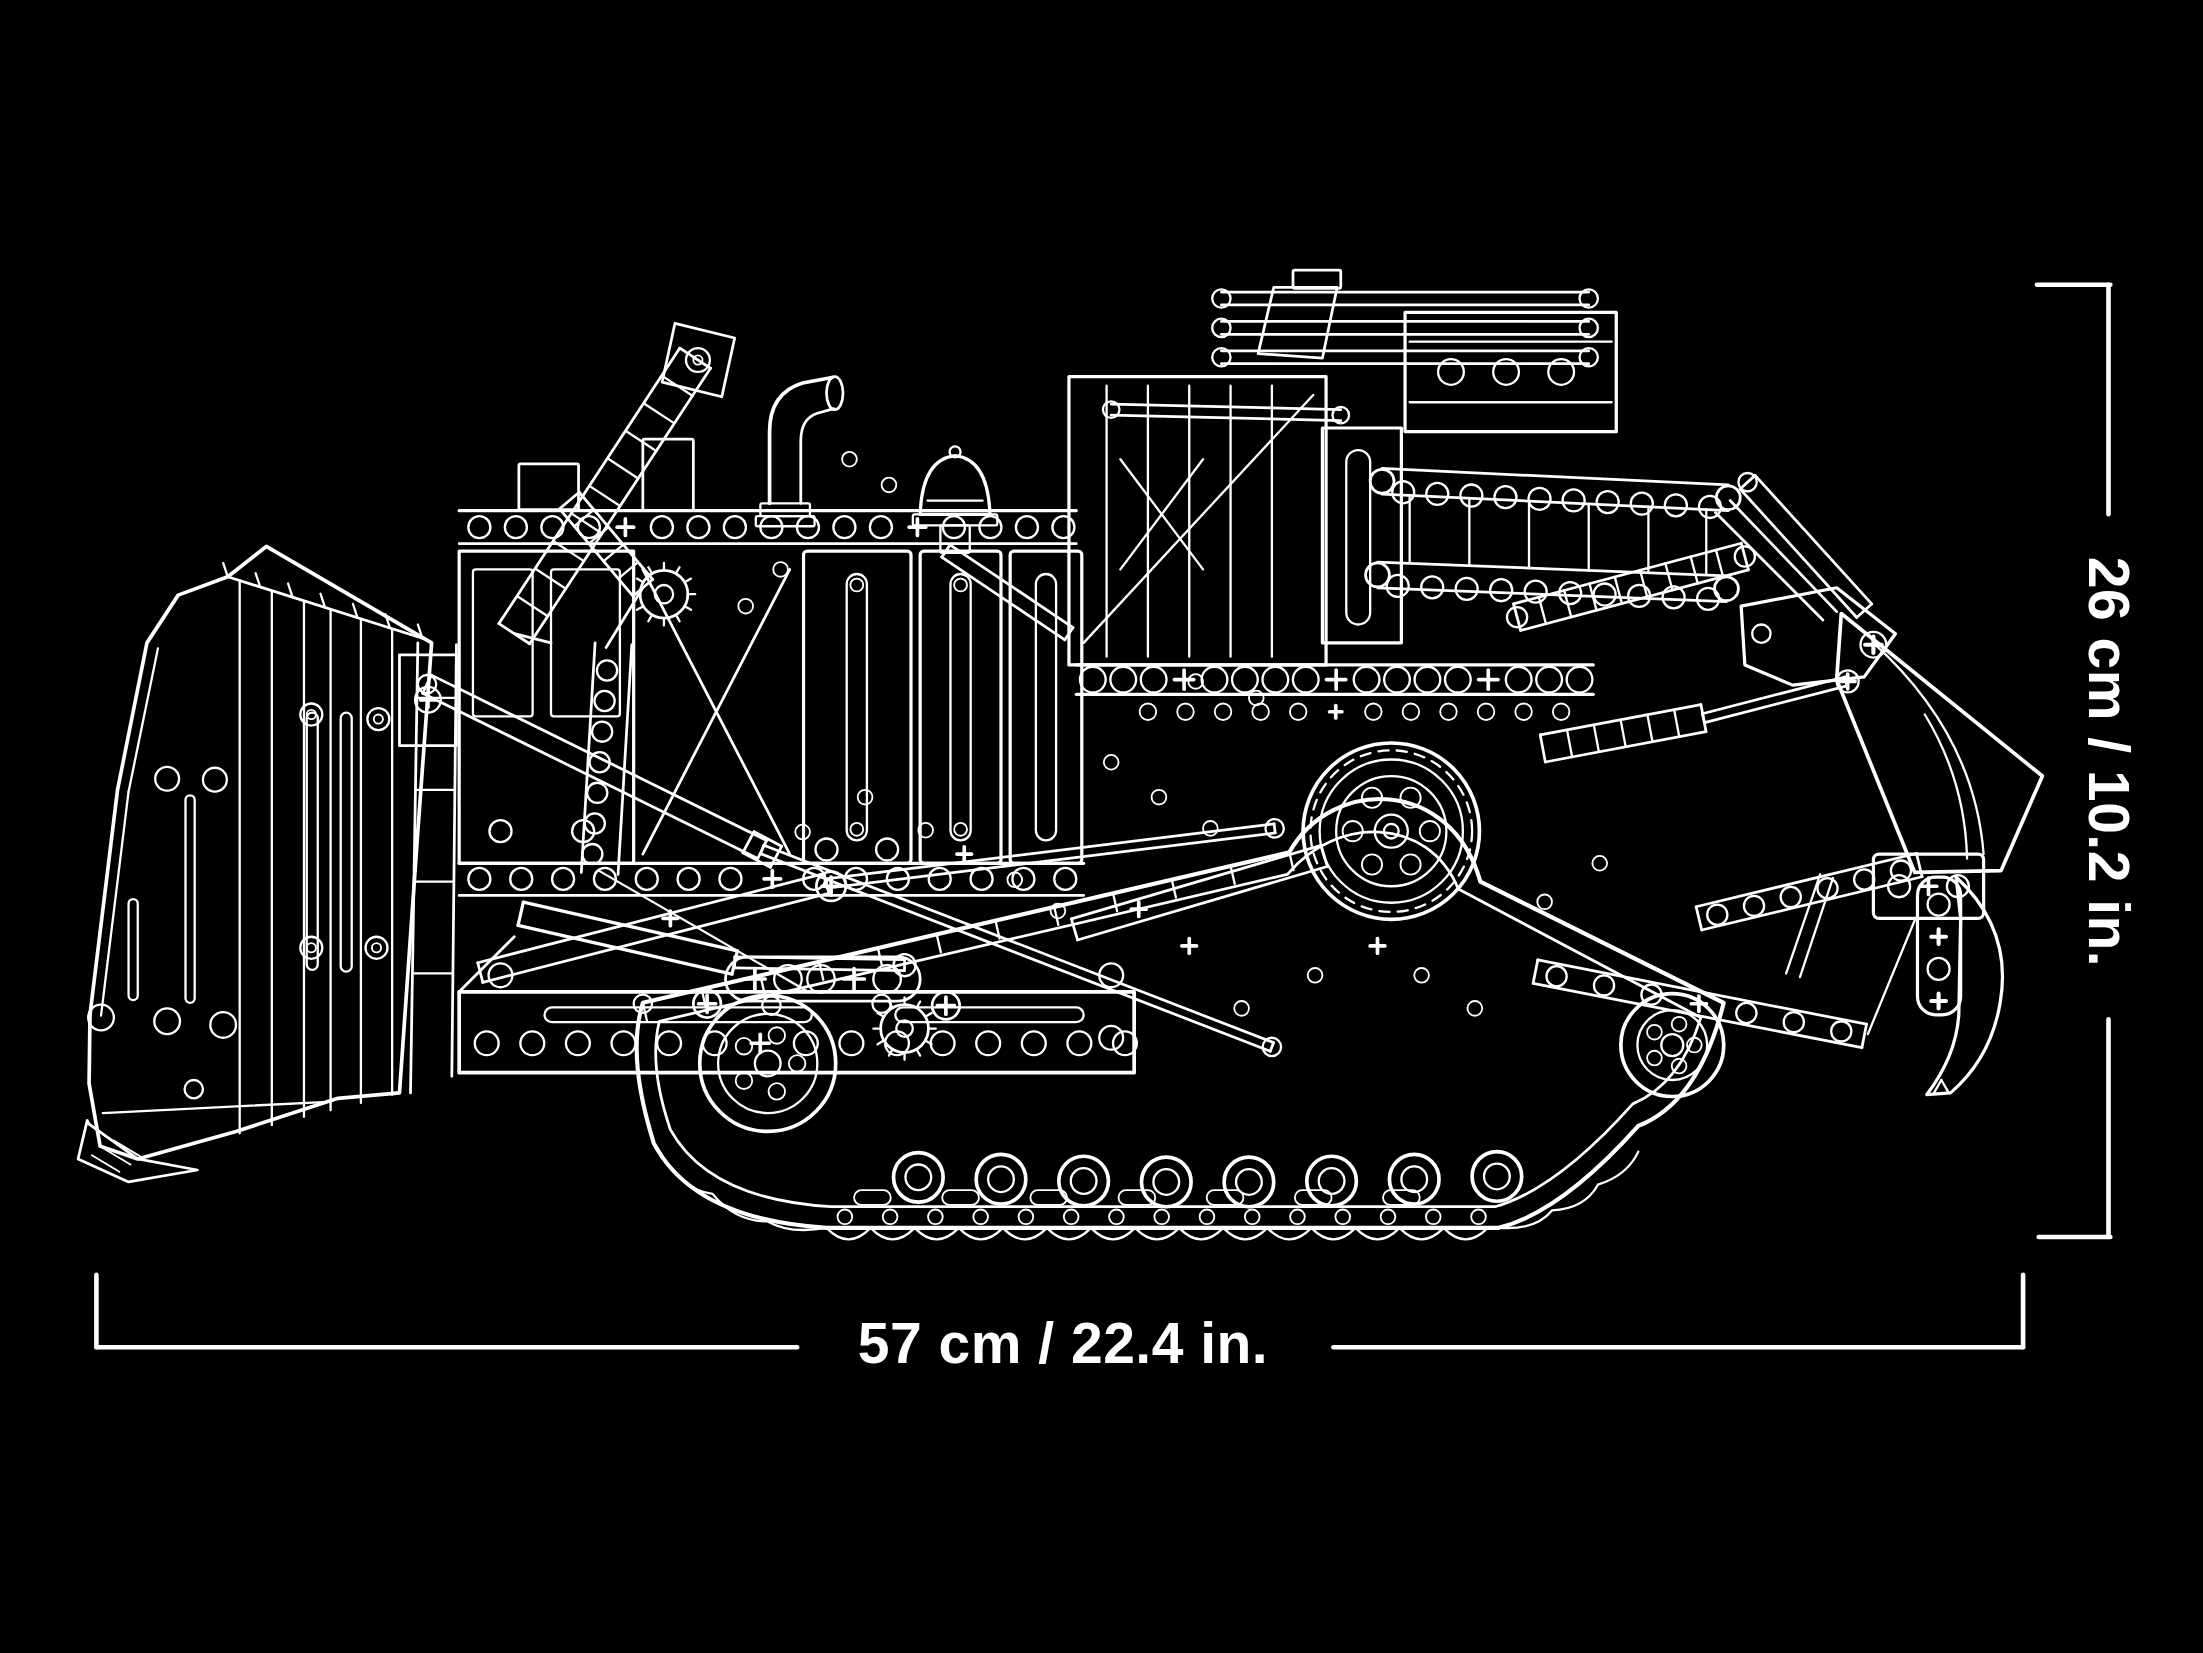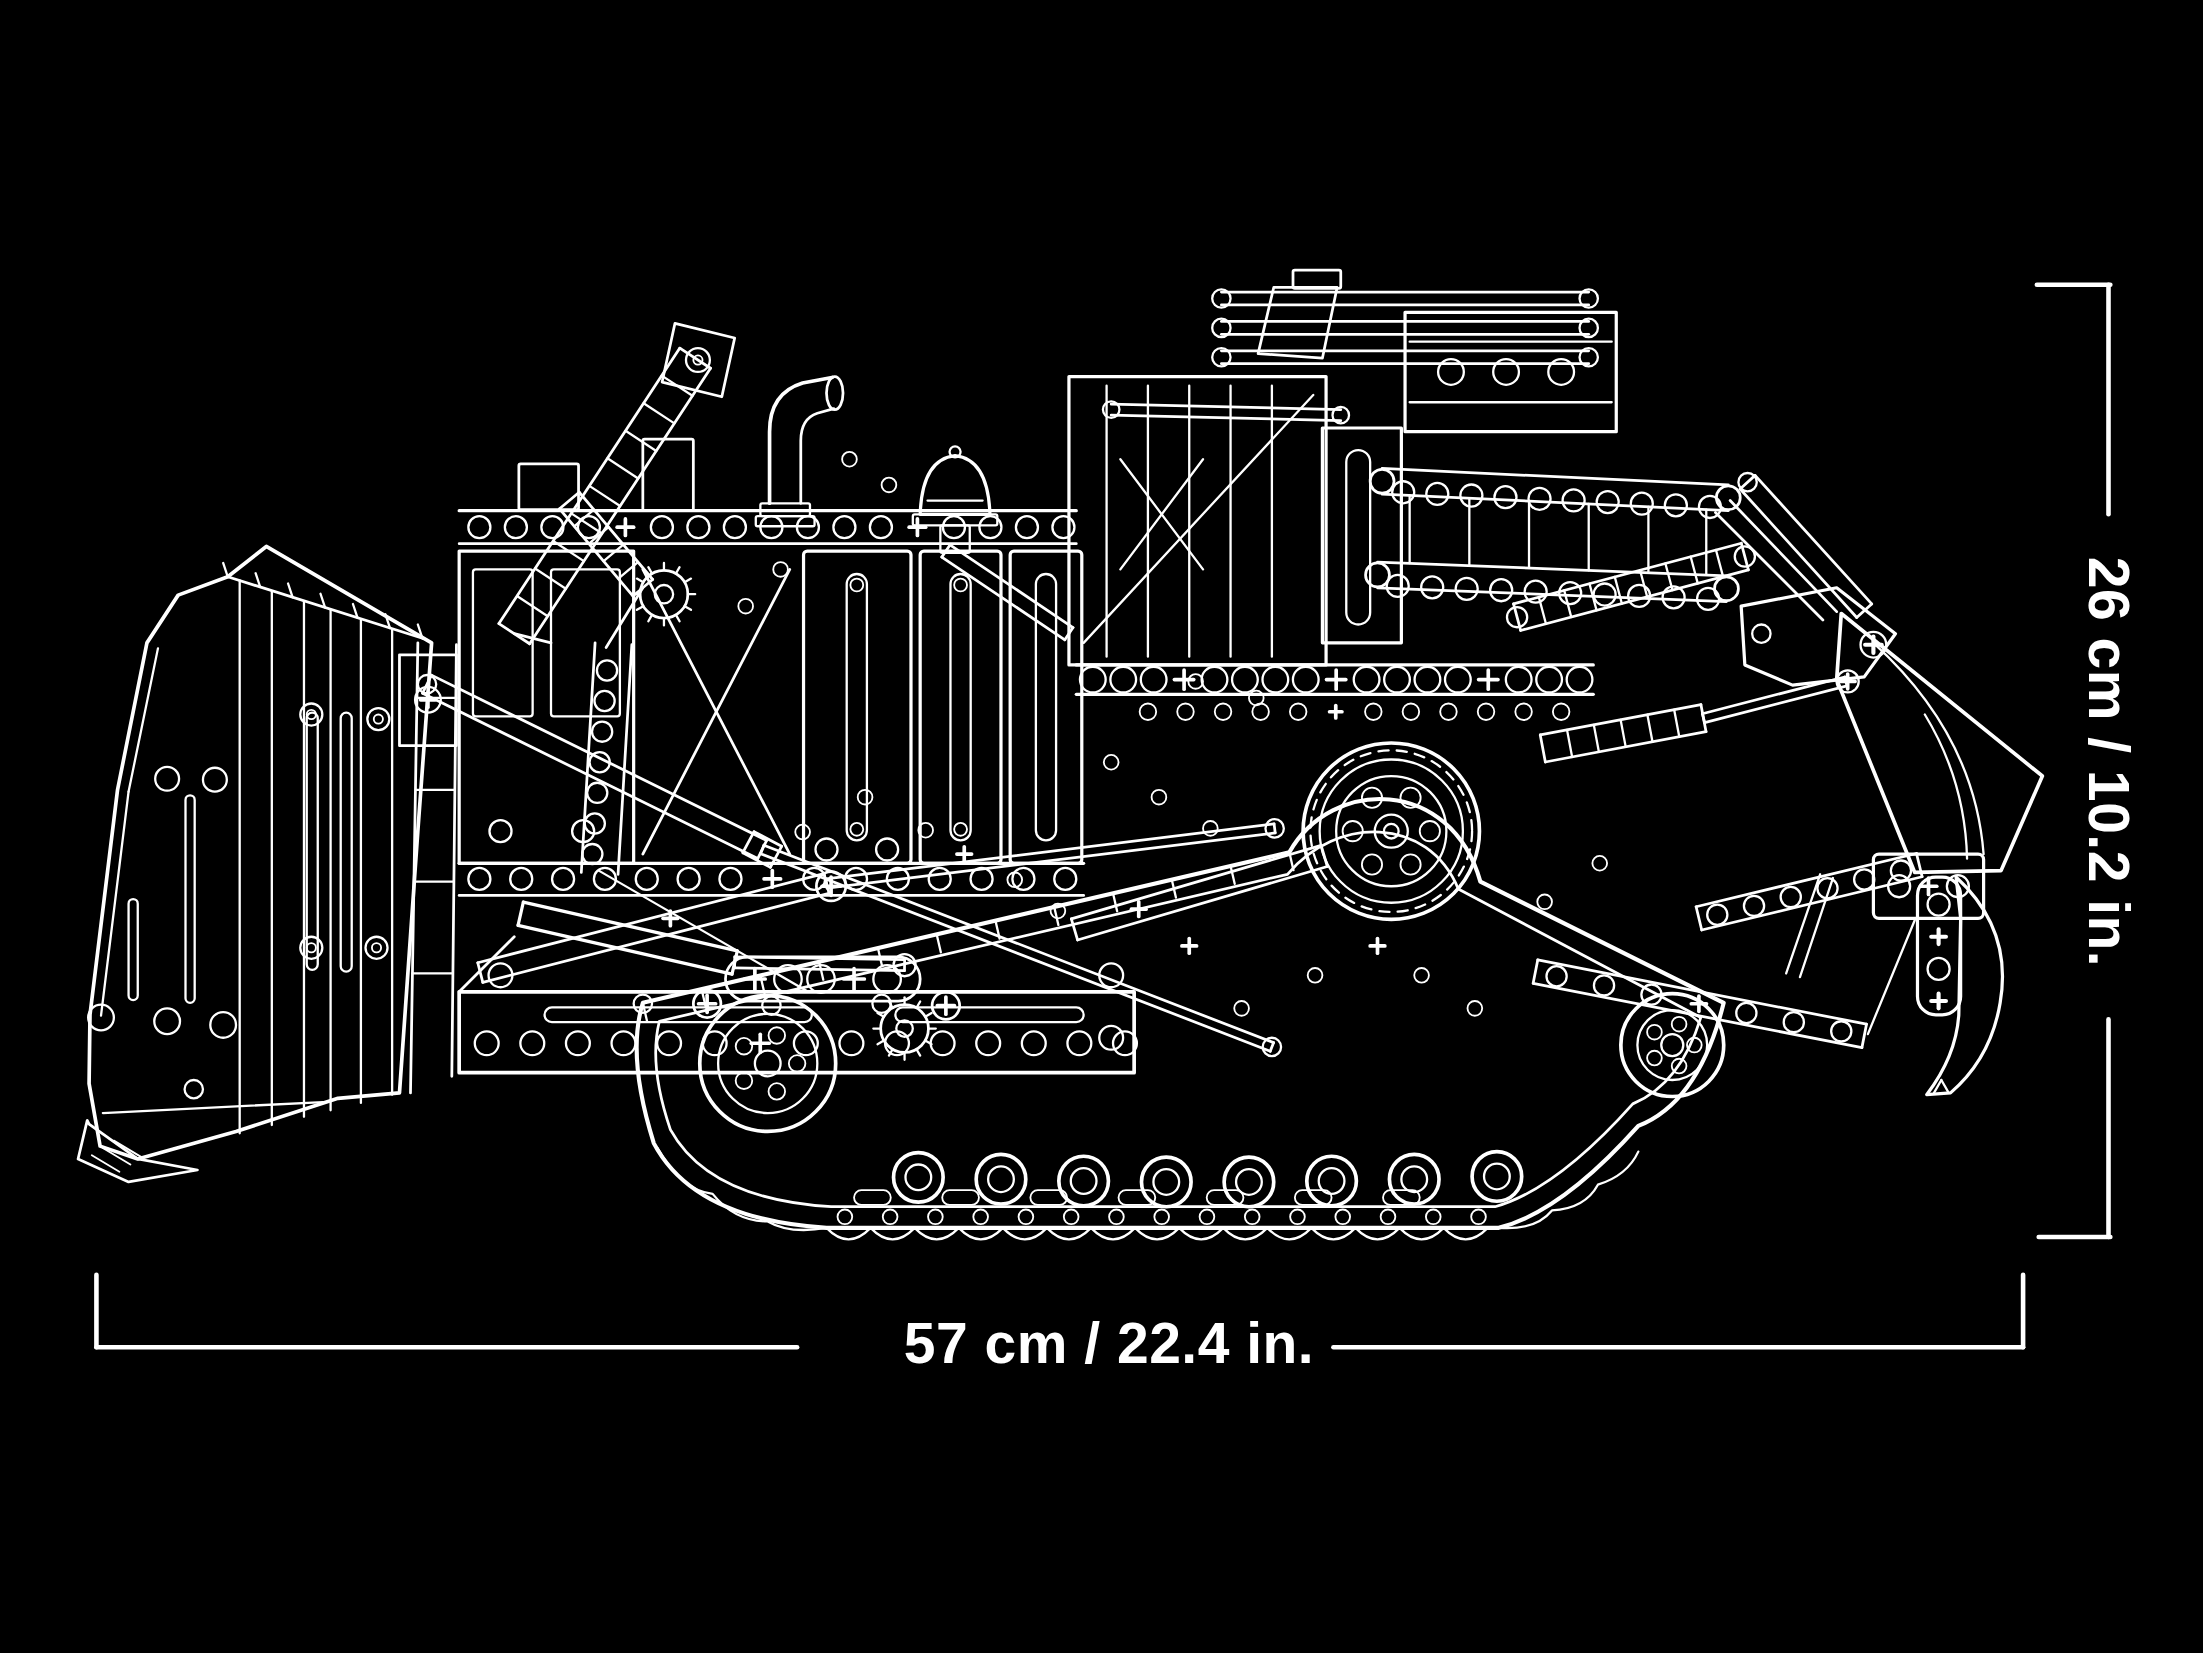--- a/index.html
+++ b/index.html
@@ -4,21 +4,21 @@
 <style>
   html,body{margin:0;padding:0;background:#000;}
   .stage{position:relative;width:2204px;height:1654px;background:#000;overflow:hidden;
          font-family:"Liberation Sans","DejaVu Sans",sans-serif;}
   #art{position:absolute;left:0;top:0;width:2204px;height:1654px;}
   #art line,#art path,#art circle,#art rect,#art polygon,#art polyline,#art ellipse{
       stroke:#fff;fill:none;stroke-linecap:round;stroke-linejoin:round;}
   .dim{position:absolute;color:#fff;font-size:57px;font-weight:600;letter-spacing:0.5px;
        white-space:nowrap;}
   .dim-h{left:2109px;top:762px;transform:translate(-50%,-50%) rotate(90deg);}
-  .dim-w{left:1109px;top:1343px;transform:translate(-50%,-50%);}
+  .dim-w{left:1063px;top:1343px;transform:translate(-50%,-50%);}
 </style>
 </head>
 <body>
 
 <div class="stage">
   <svg id="art" viewBox="0 0 2400 1801">
       <g>
         <polygon points="290,595 470,700 455,905 435,1190 368,1196 257,1232 150,1262 109,1248 97,1180 98,1105 128,860 160,700 194,648 248,628" stroke-width="4"></polygon>
         <line x1="248" y1="628" x2="460" y2="695" stroke-width="3"></line>
         <line x1="248" y1="628" x2="243" y2="613" stroke-width="2.5"></line>

